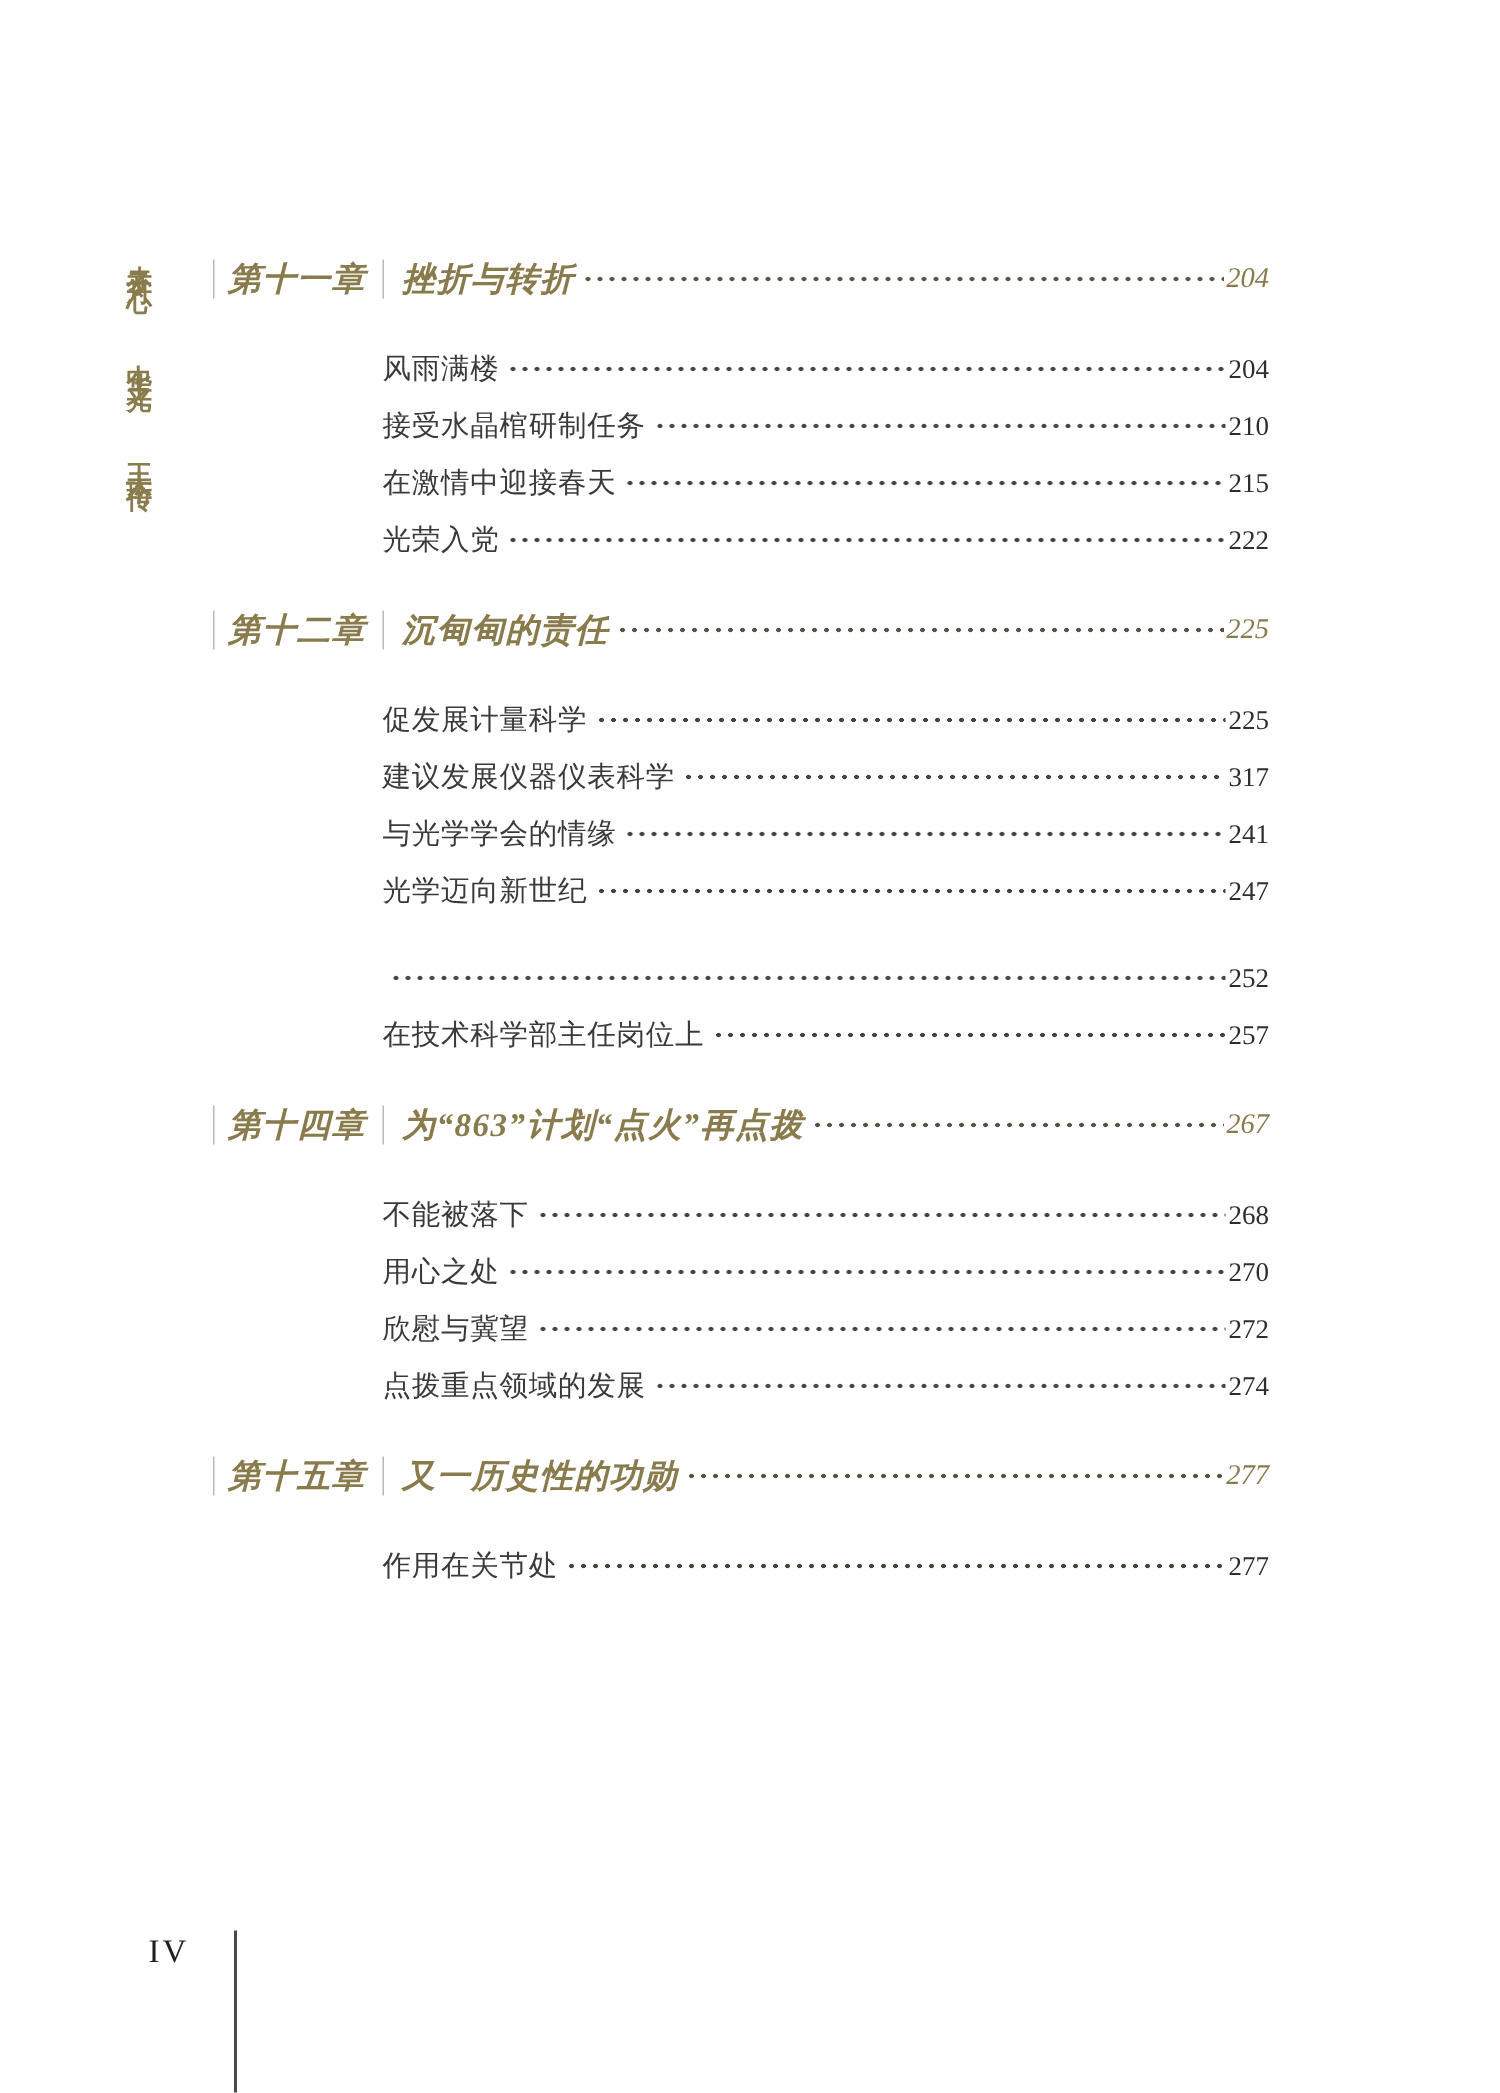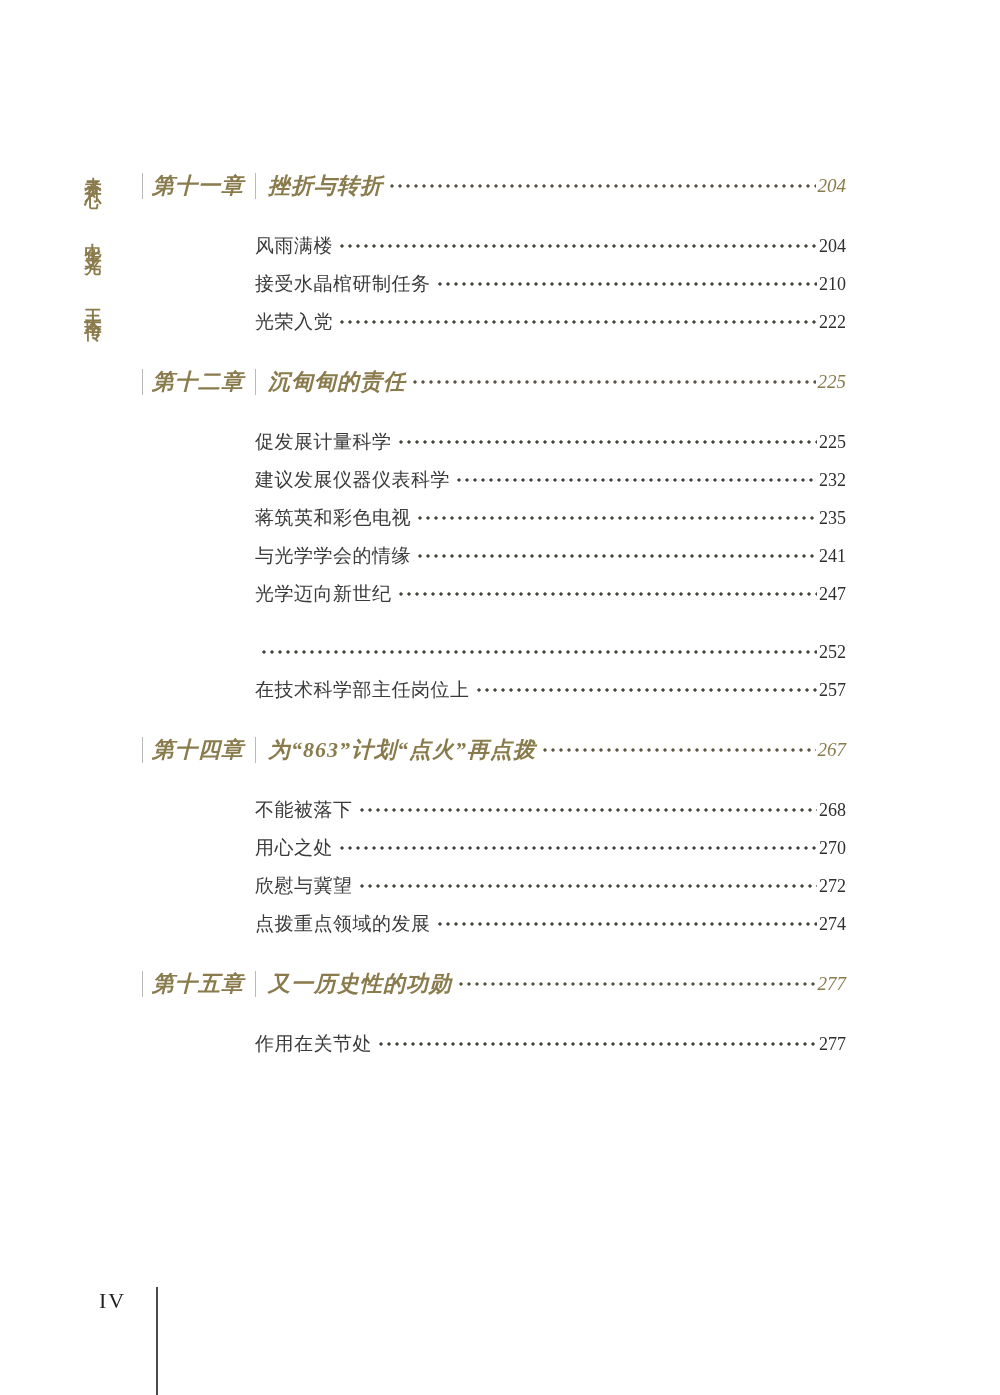--- a/index.html
+++ b/index.html
@@ -136,20 +136,25 @@
         <span class="section-title">风雨满楼</span>
         <span class="leader"></span>
         <span class="section-page">204</span>
       </div>
       <div class="toc-row">
         <span class="section-title">接受水晶棺研制任务</span>
         <span class="leader"></span>
         <span class="section-page">210</span>
       </div>
       <div class="toc-row">
+        <span class="section-title">在激情中迎接春天</span>
+        <span class="leader"></span>
+        <span class="section-page">215</span>
+      </div>
+      <div class="toc-row">
         <span class="section-title">光荣入党</span>
         <span class="leader"></span>
         <span class="section-page">222</span>
       </div>
     </div>
   </section>
 
   <section class="chapter">
     <div class="chapter-heading">
       <span class="vbar first"></span>
@@ -161,26 +166,21 @@
     </div>
     <div class="sections">
       <div class="toc-row">
         <span class="section-title">促发展计量科学</span>
         <span class="leader"></span>
         <span class="section-page">225</span>
       </div>
       <div class="toc-row">
         <span class="section-title">建议发展仪器仪表科学</span>
         <span class="leader"></span>
-        <span class="section-page">232</span>
-      </div>
-      <div class="toc-row">
-        <span class="section-title">蒋筑英和彩色电视</span>
-        <span class="leader"></span>
-        <span class="section-page">235</span>
+        <span class="section-page">317</span>
       </div>
       <div class="toc-row">
         <span class="section-title">与光学学会的情缘</span>
         <span class="leader"></span>
         <span class="section-page">241</span>
       </div>
       <div class="toc-row">
         <span class="section-title">光学迈向新世纪</span>
         <span class="leader"></span>
         <span class="section-page">247</span>

